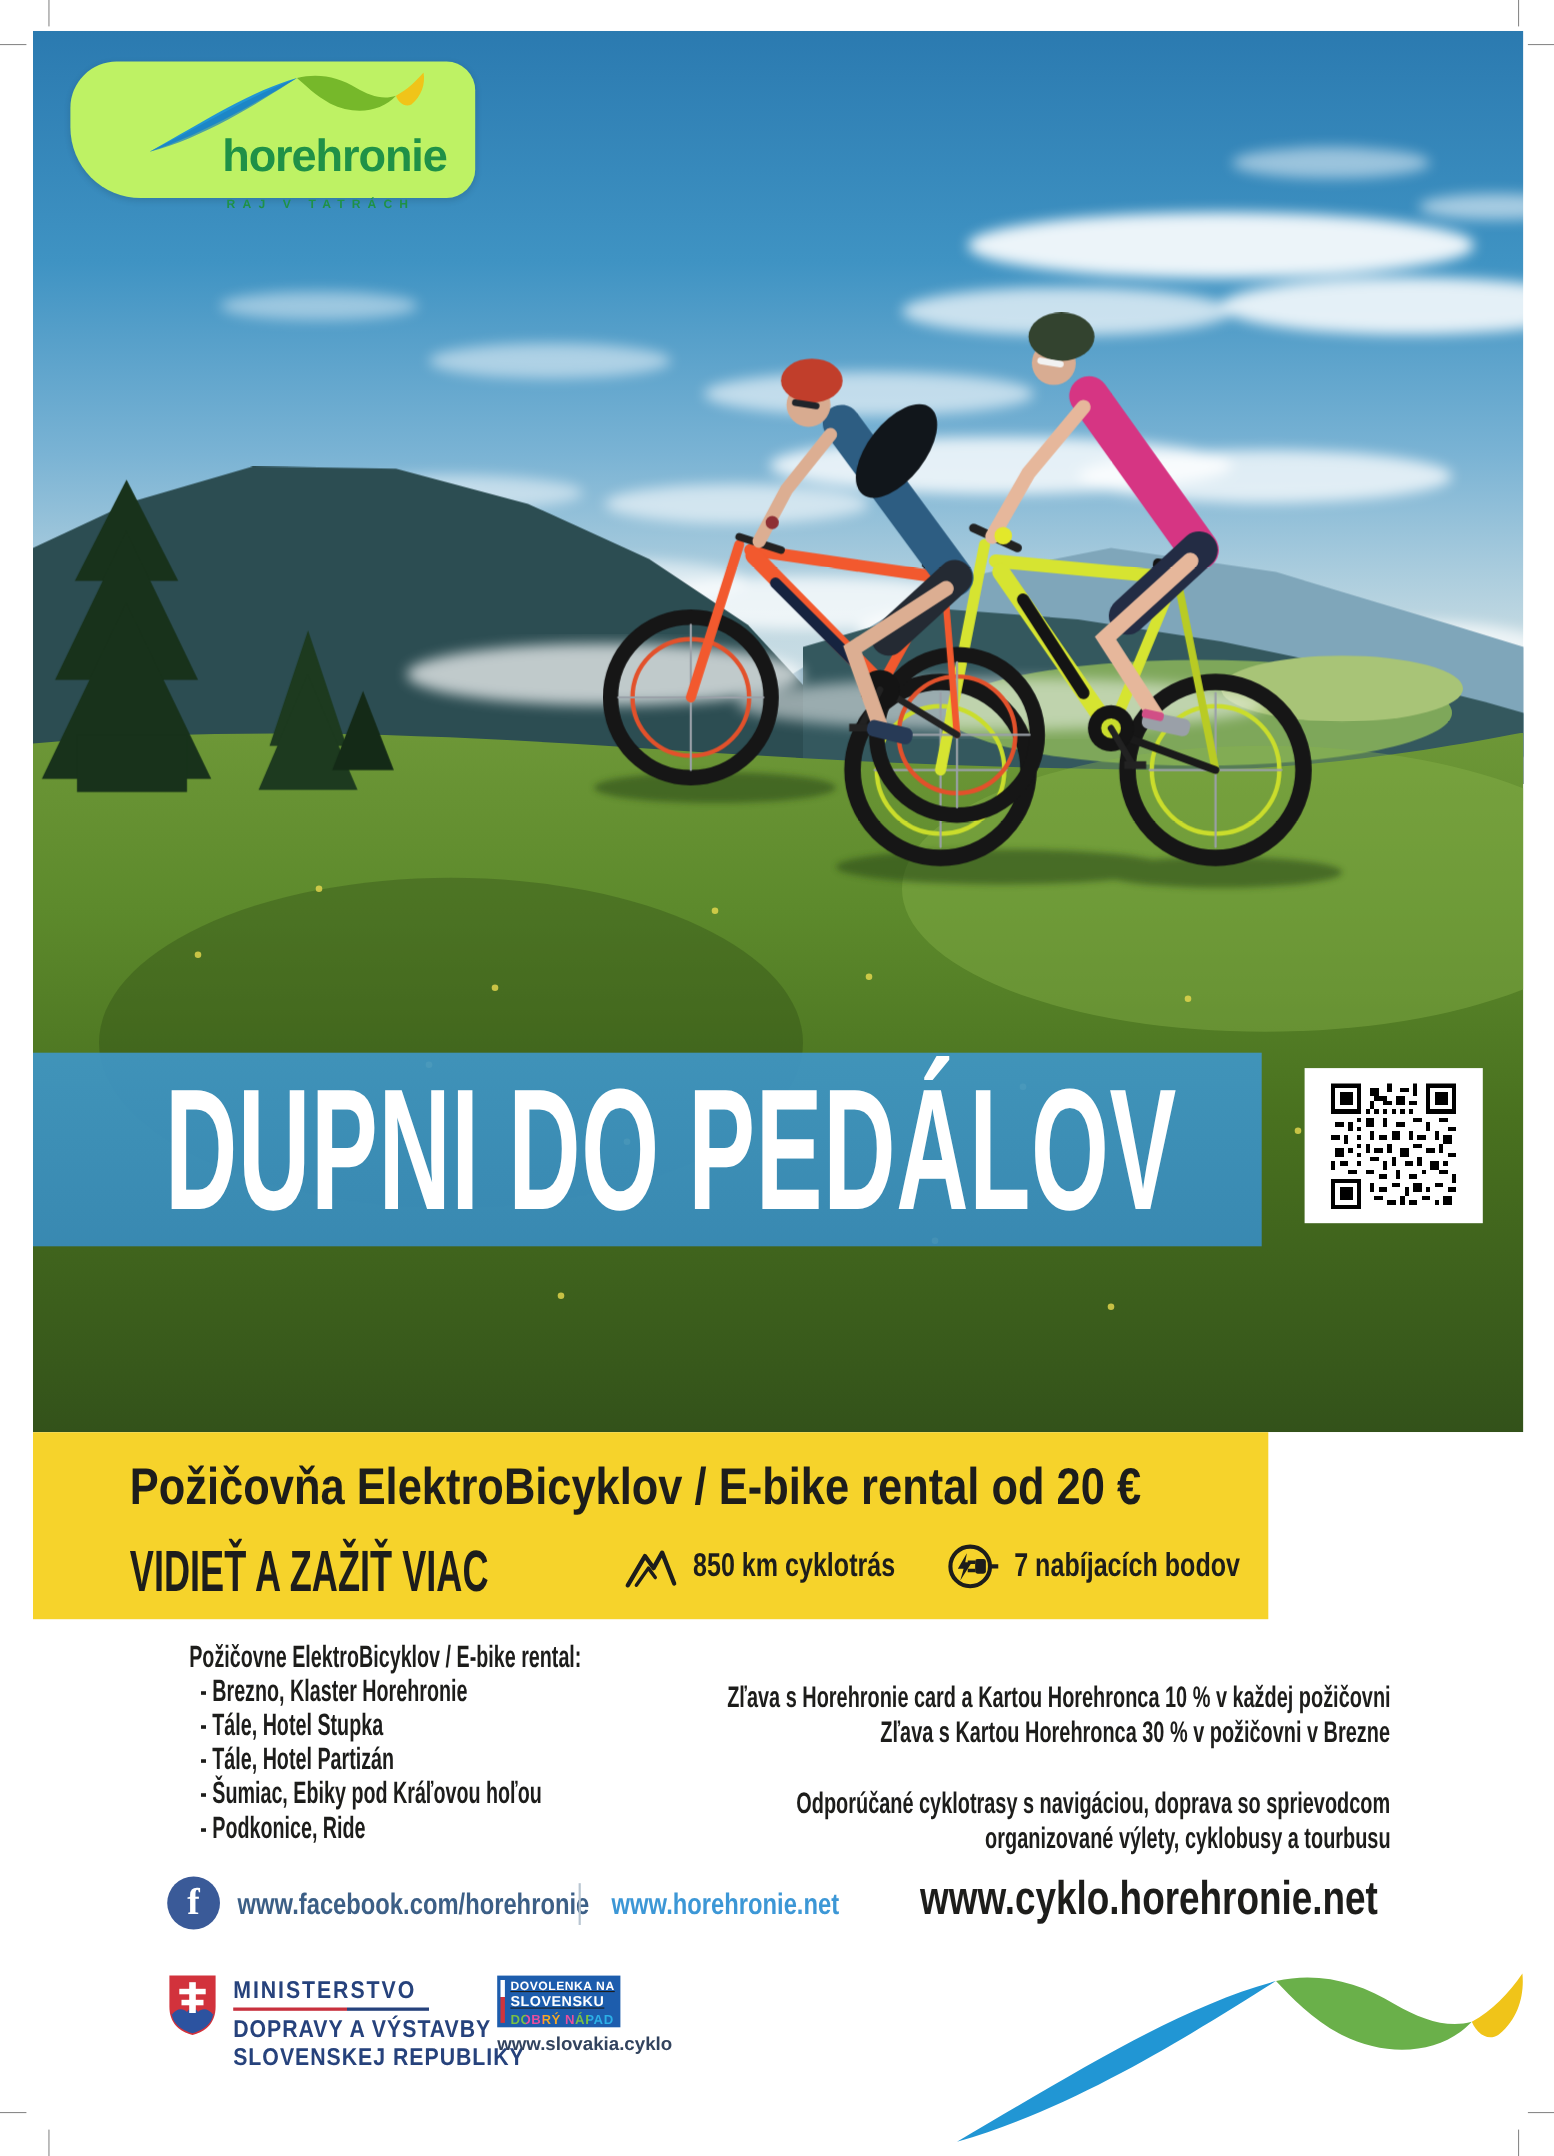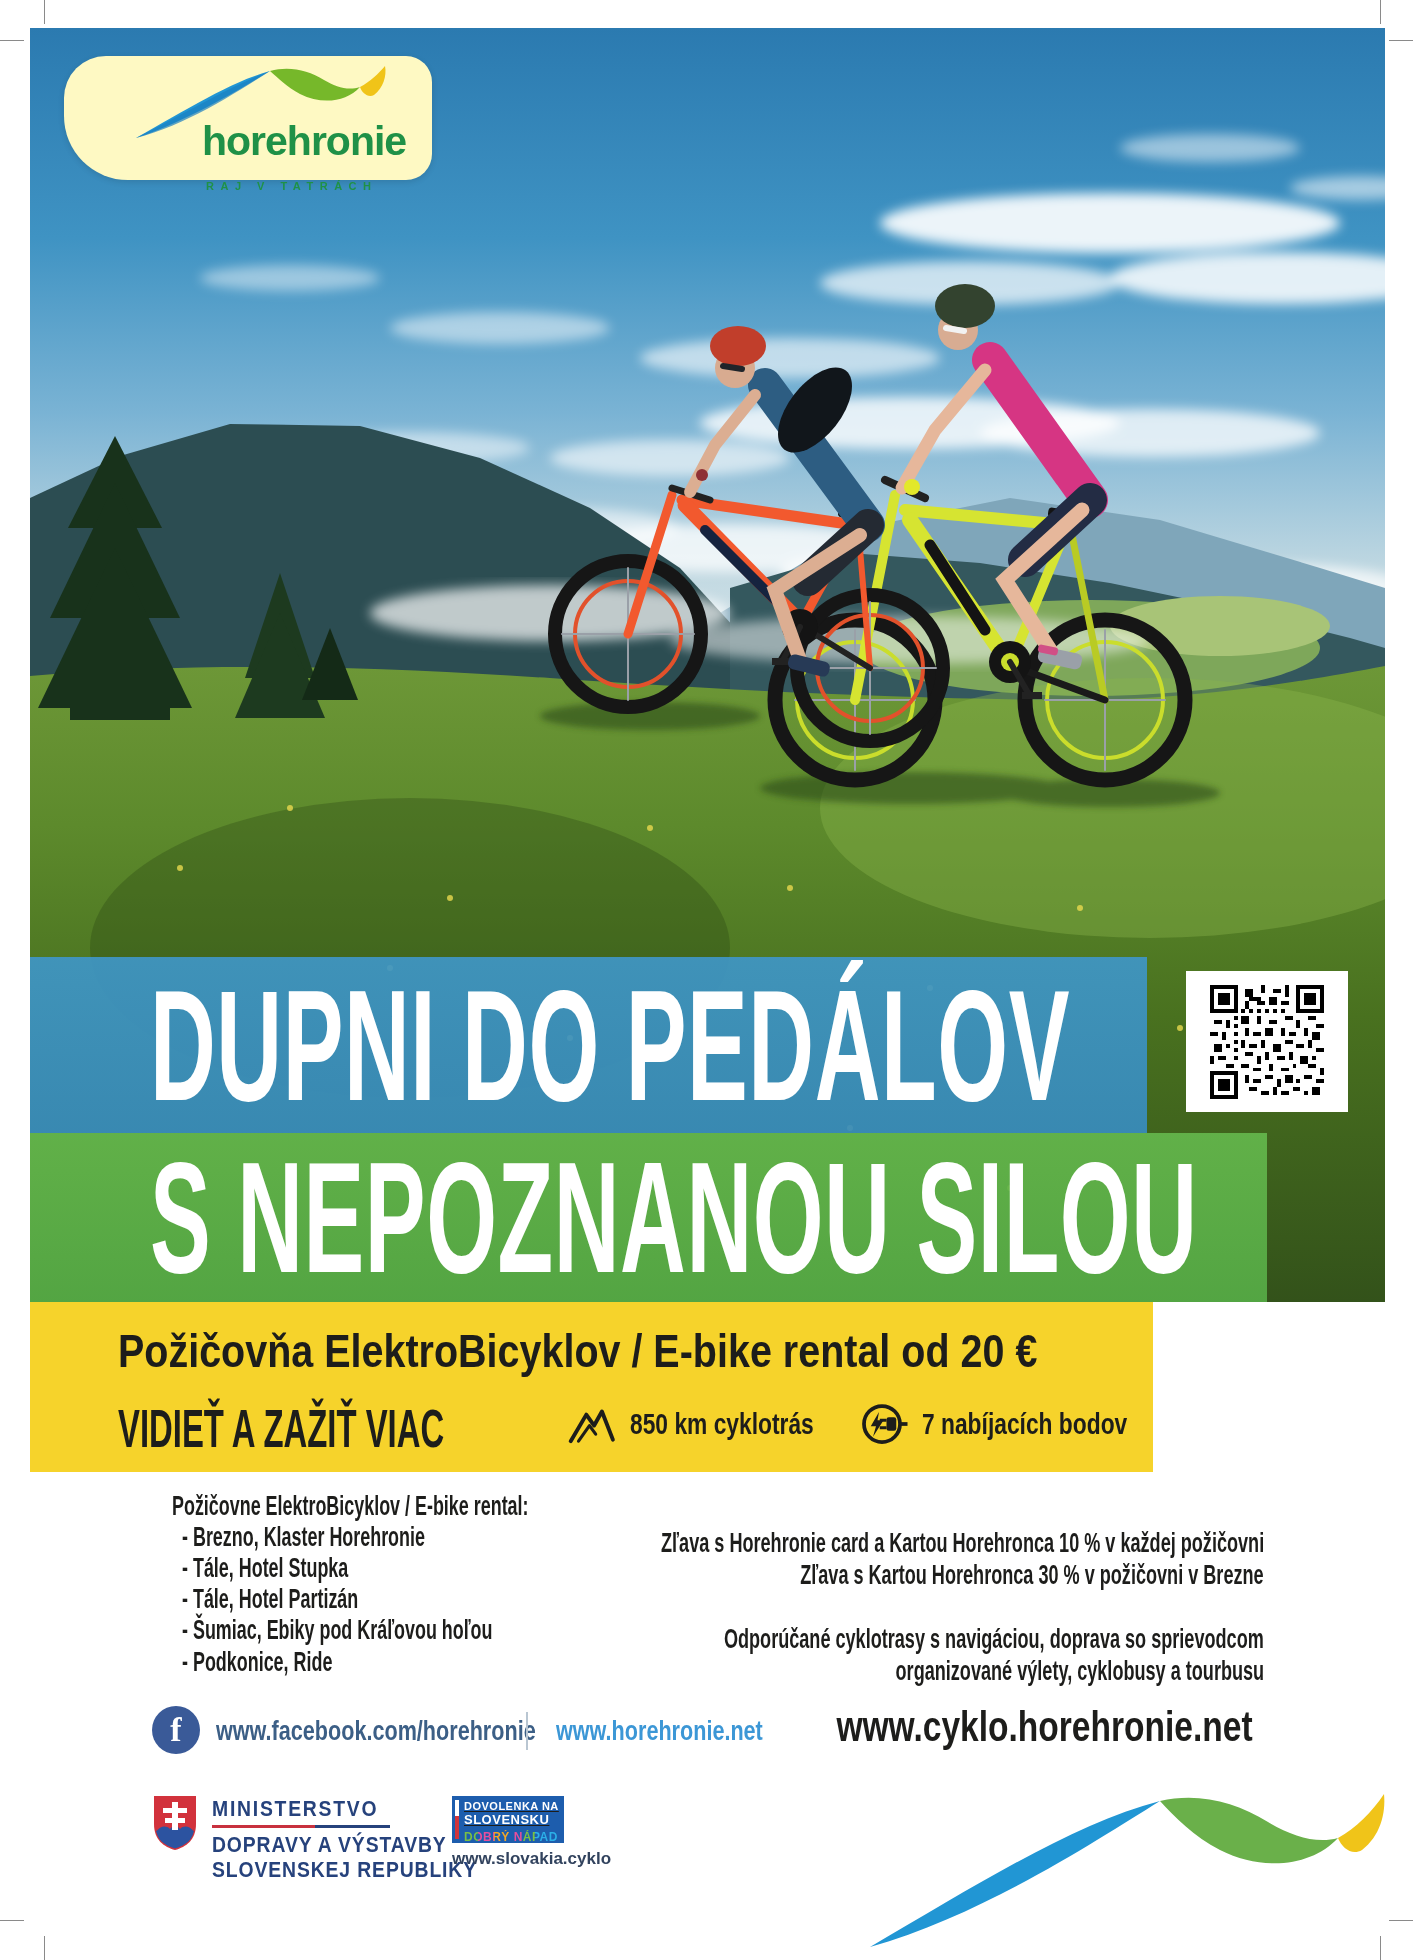--- a/index.html
+++ b/index.html
@@ -16,21 +16,21 @@
   
   .crop{position:absolute;background:#8a8a8a;}
   .crop.v{width:1px;height:24px;}
   .crop.h{height:1px;width:24px;}
 
   
   .photo{position:absolute;left:30px;top:28px;width:1355px;height:1274px;overflow:hidden;}
   .photo svg{display:block;width:100%;height:100%;}
 
   
-  .logo-box{position:absolute;left:64px;top:56px;width:368px;height:124px;background:#fef9c3;
+  .logo-box{position:absolute;left:64px;top:56px;width:368px;height:124px;background:#bef264;
     border-radius:42px 26px 26px 64px;box-shadow:0 2px 6px rgba(0,0,0,.12);}
   .logo-swoosh{position:absolute;left:70px;top:10px;width:290px;height:74px;}
   .logo-name{position:absolute;left:138px;top:62px;font-size:41px;font-weight:bold;
     color:var(--c-logo-green);letter-spacing:-1px;}
   .logo-tagline{position:absolute;left:142px;top:108px;font-size:11px;font-weight:bold;
     color:var(--c-logo-green);letter-spacing:6.5px;margin-top:16px;}
 
   
   .banner{position:absolute;display:flex;align-items:center;}
   .banner-blue{left:30px;top:957px;width:1117px;height:176px;background:var(--c-banner-blue);
@@ -312,23 +312,20 @@
       <path d="M2,72 C50,48 92,22 136,5 C100,28 50,60 2,72 Z" fill="#1b7fc0" opacity=".7"></path>
       <path d="M136,5 C155,0 174,4 190,14 C202,21 214,25 226,21 C212,36 188,39 166,28 C153,21 144,12 136,5 Z" fill="#76b82a"></path>
       <path d="M226,21 C236,16 245,7 251,0 C253,10 249,22 240,29 C234,32 228,27 226,21 Z" fill="#f0c419"></path>
     </svg>
     <div class="logo-name">horehronie</div>
     <div class="logo-tagline">RAJ V TATRÁCH</div>
   </div>
 
   <div class="banner banner-blue">
     <span class="headline">DUPNI DO PEDÁLOV</span>
-  </div>
-  <div class="banner banner-green">
-    <span class="headline">S NEPOZNANOU SILOU</span>
   </div>
 
   <div class="qr-box">
     <svg viewBox="0 0 29 29" shape-rendering="crispEdges">
       <rect x="0" y="0" width="29" height="29" fill="#ffffff"></rect>
       <g fill="#000000">
         <path d="M0,0 h7 v7 h-7 Z M1,1 v5 h5 v-5 Z" fill-rule="evenodd"></path>
           <rect x="2" y="2" width="3" height="3"></rect>
         <path d="M22,0 h7 v7 h-7 Z M23,1 v5 h5 v-5 Z" fill-rule="evenodd"></path>
           <rect x="24" y="2" width="3" height="3"></rect>

